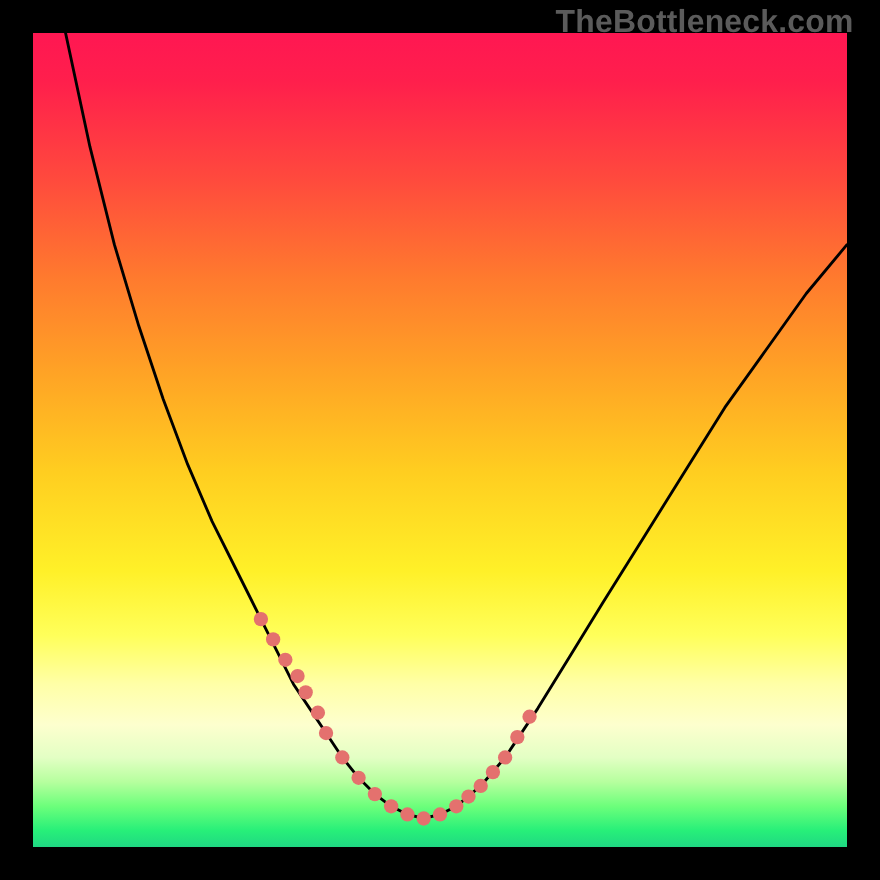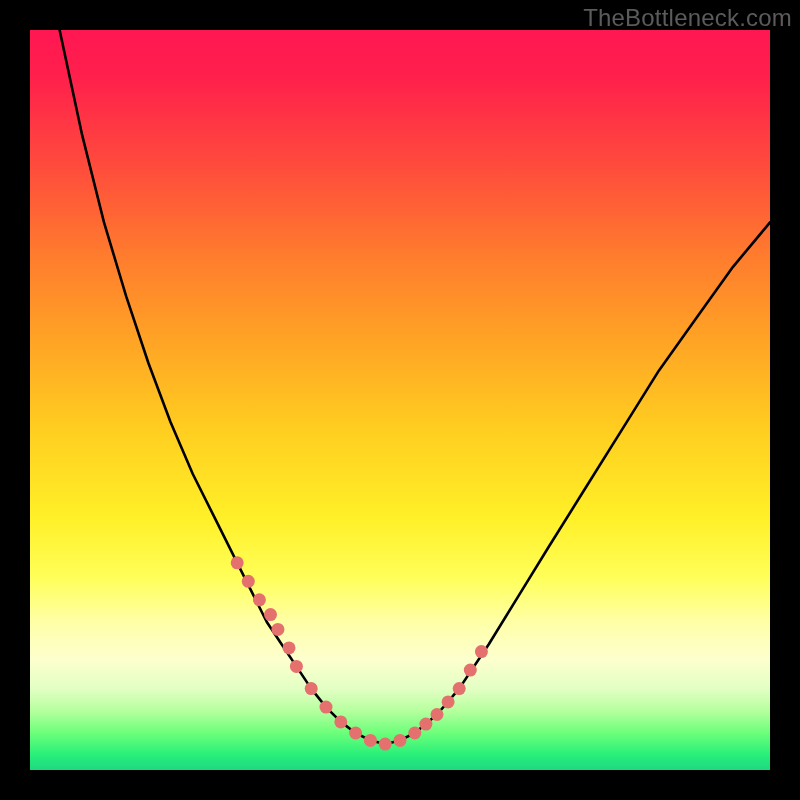--- a/index.html
+++ b/index.html
@@ -6,24 +6,24 @@
   html, body { width: 800px; height: 800px; overflow: hidden; background: #000; }
   .frame {
     position: relative;
     width: 800px;
     height: 800px;
     background: #000;
   }
   .watermark {
     position: absolute;
     top: 4px;
-    right: 8px;
+    right: 24px;
     font-family: Arial, Helvetica, sans-serif;
-    font-size: 24px;
-    font-weight: 400;
+    font-size: 29px;
+    font-weight: 700;
     color: #5b5b5b;
     letter-spacing: 0.2px;
     z-index: 10;
   }
   .plot {
     position: absolute;
     left: 30px;
     top: 30px;
     width: 740px;
     height: 740px;

